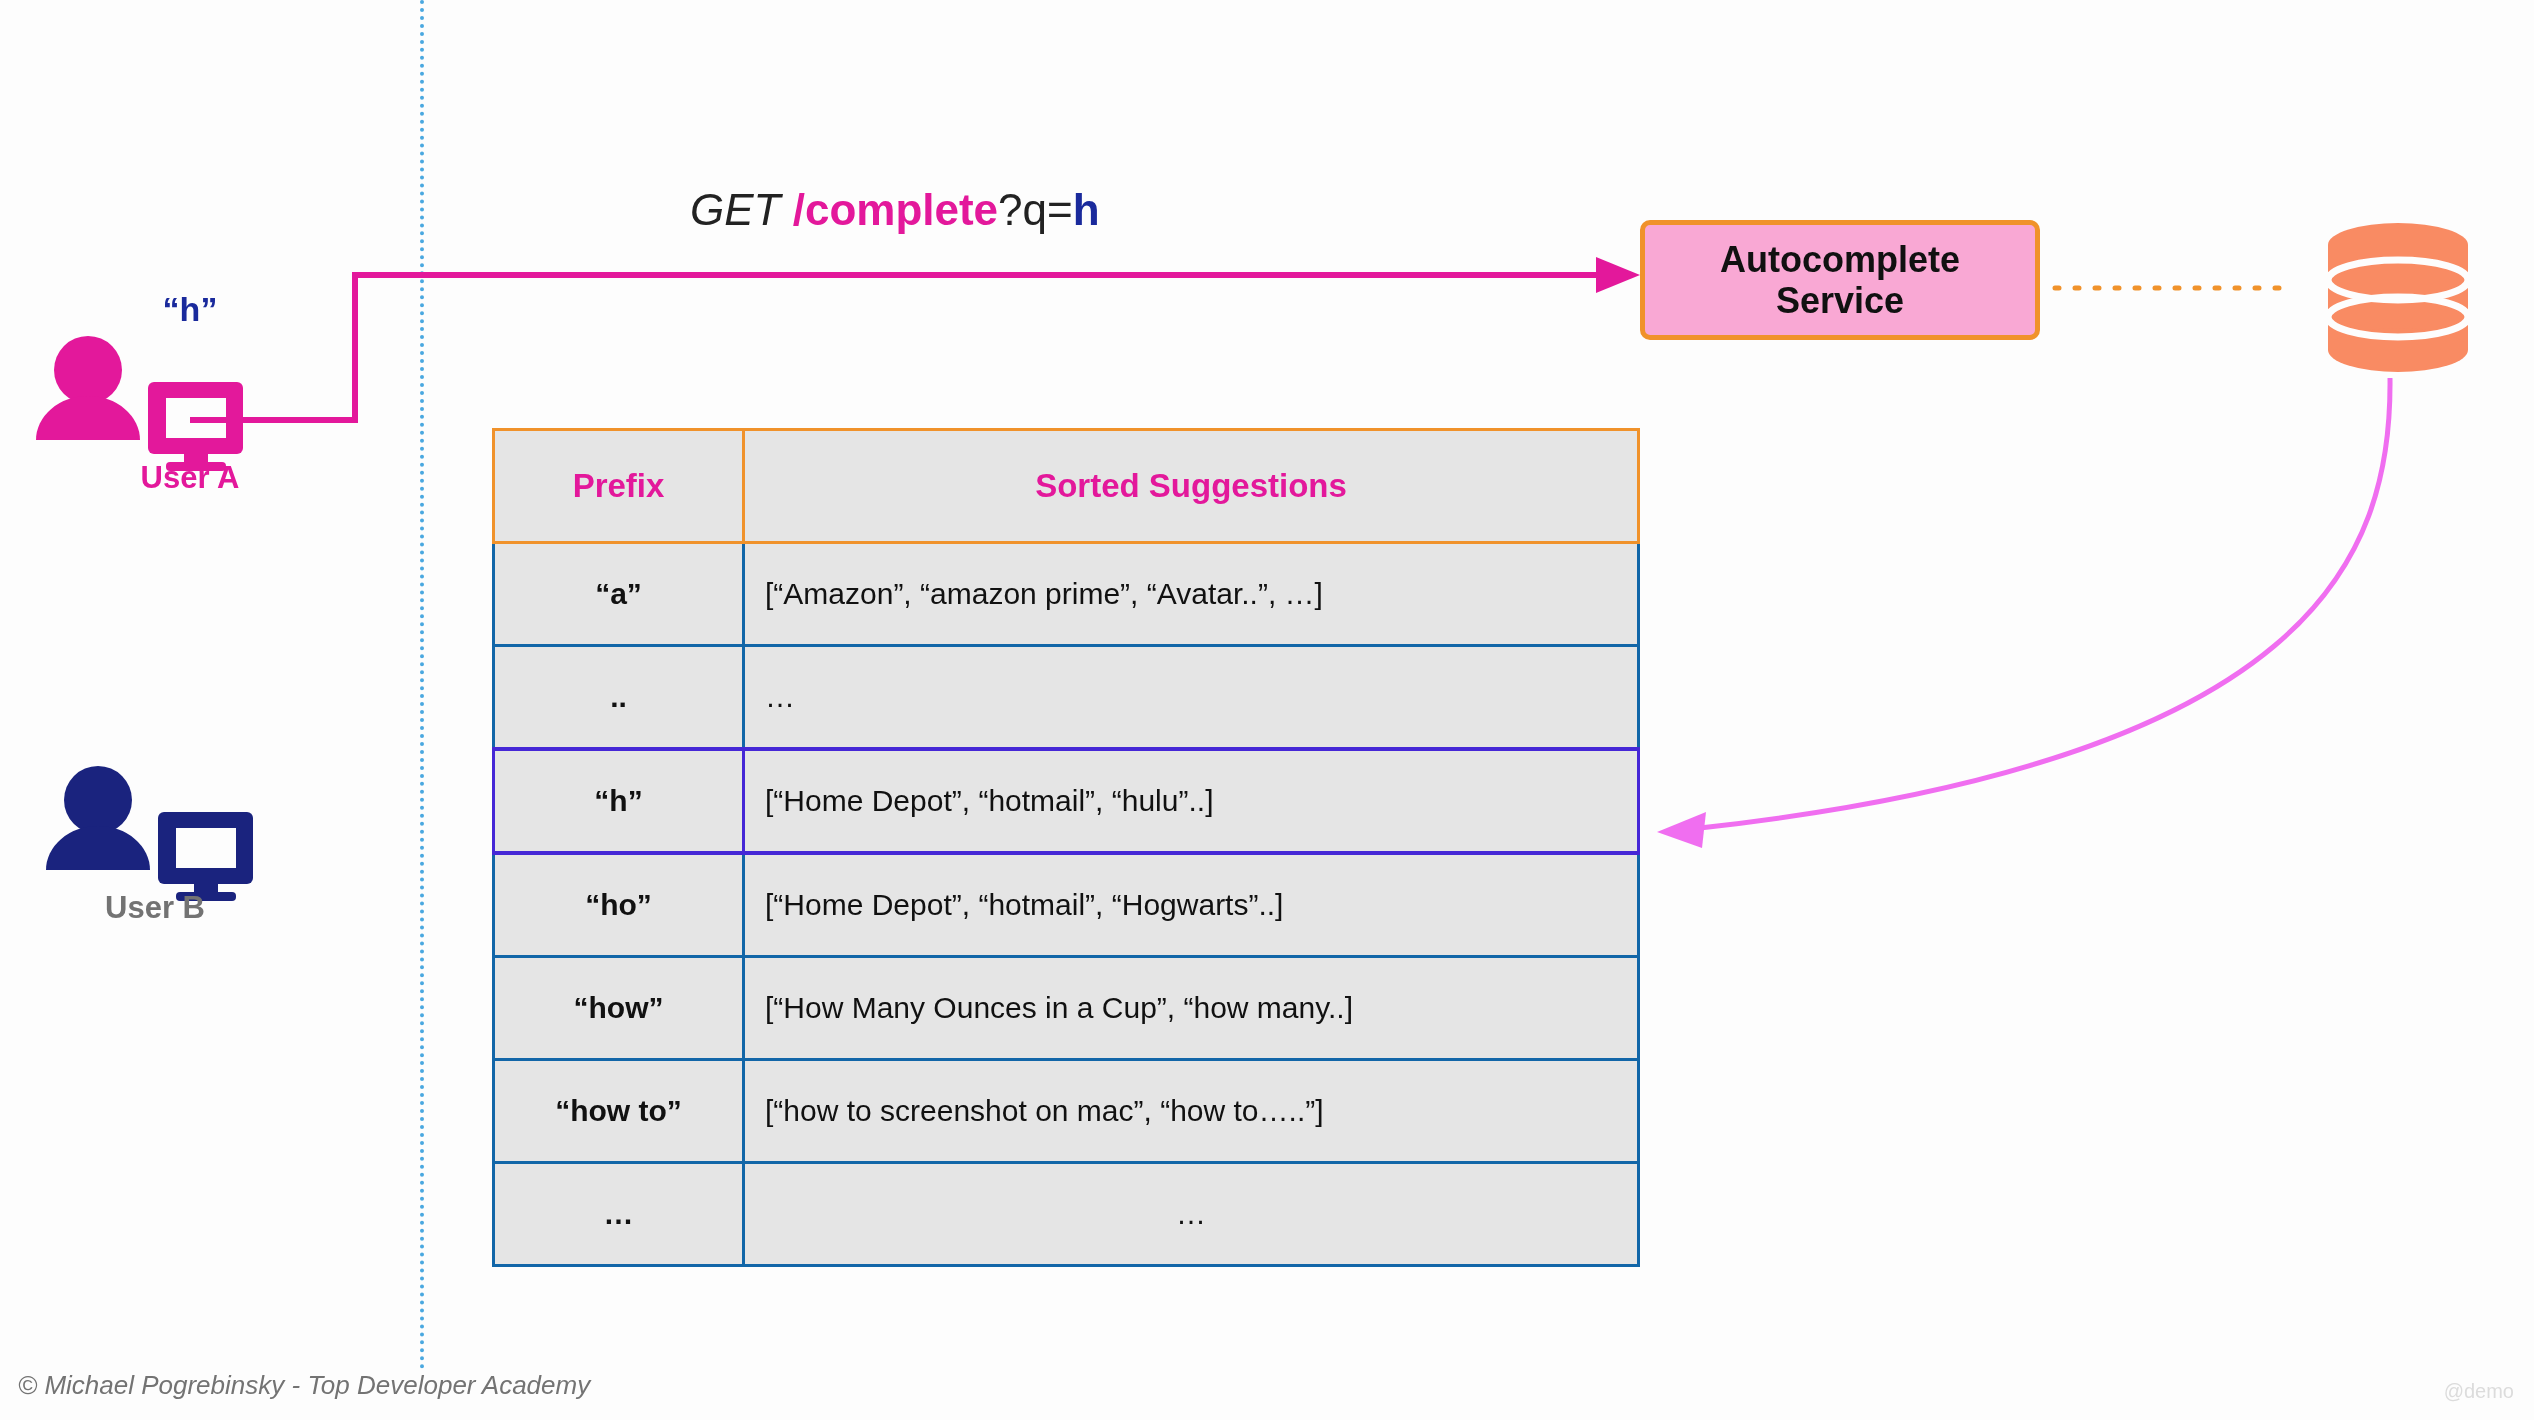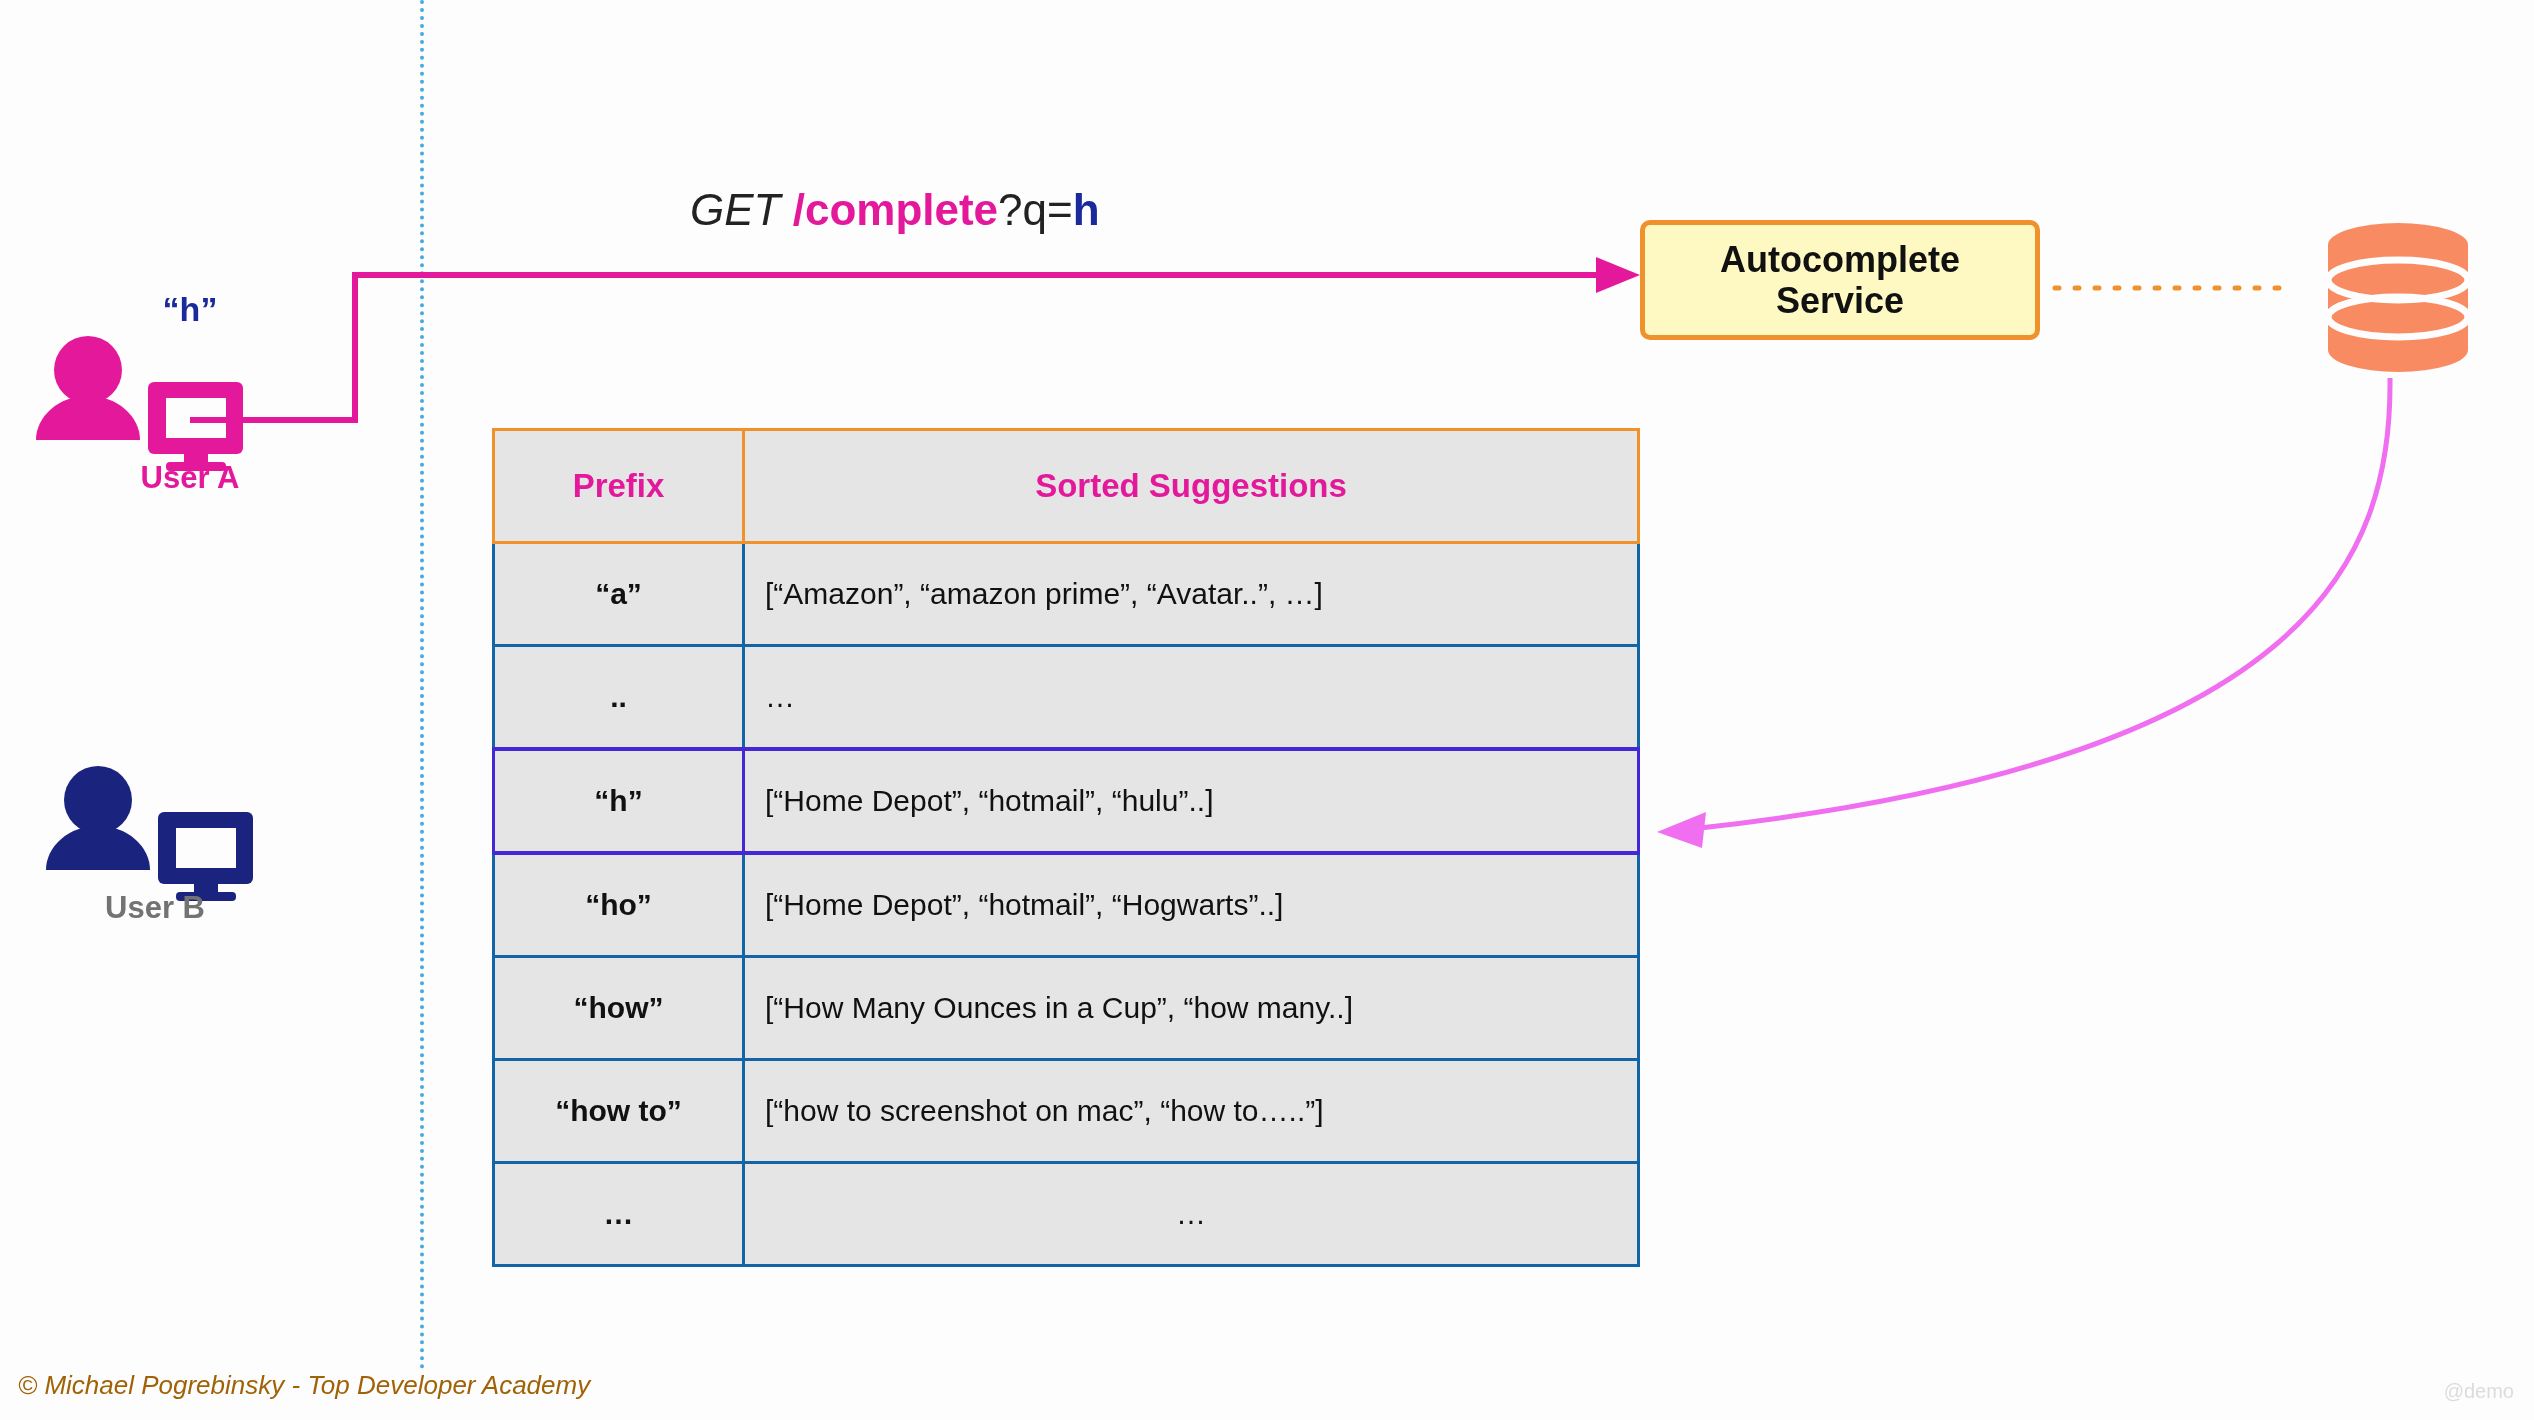--- a/index.html
+++ b/index.html
@@ -85,21 +85,21 @@
     text-decoration: underline;
     white-space: nowrap;
   }
 
   
   .service-box {
     left: 1640px;
     top: 220px;
     width: 400px;
     height: 120px;
-    background: #fef9c3;
+    background: #f9a8d4;
     border: 5px solid #f0922b;
     border-radius: 10px;
     display: flex;
     align-items: center;
     justify-content: center;
     text-align: center;
     font-size: 36px;
     font-weight: bold;
     color: #111;
     line-height: 1.15;
@@ -147,21 +147,21 @@
     border-top-width: 4px;
     border-bottom-width: 4px;
   }
 
   
   .footer {
     left: 18px;
     top: 1370px;
     font-size: 26px;
     font-style: italic;
-    color: #a16207;
+    color: #737373;
   }
   .watermark {
     right: 20px;
     top: 1380px;
     font-size: 20px;
     color: #dcdcdc;
   }
   svg.overlay {
     position: absolute;
     left: 0; top: 0;

